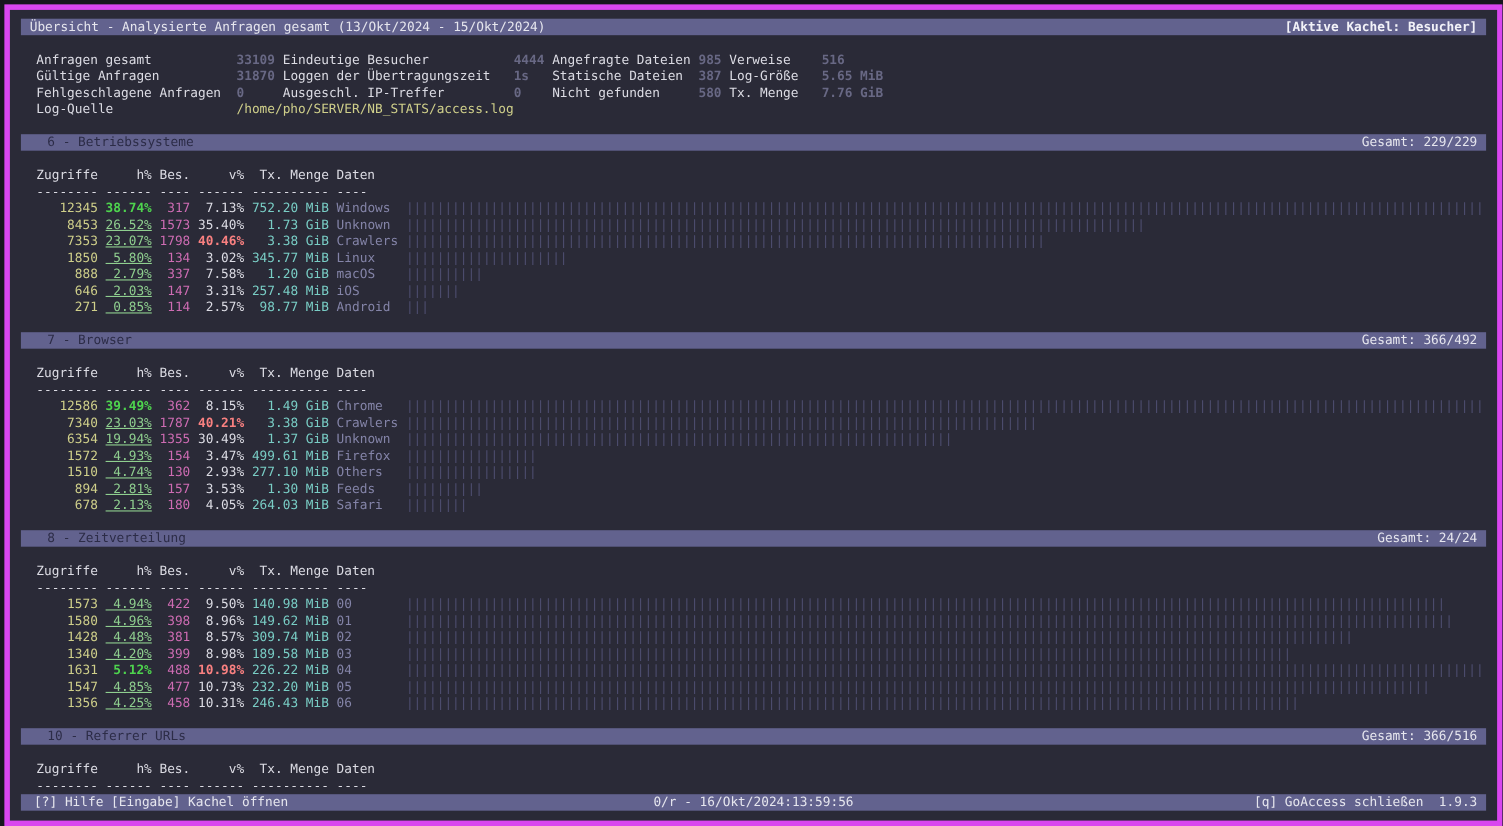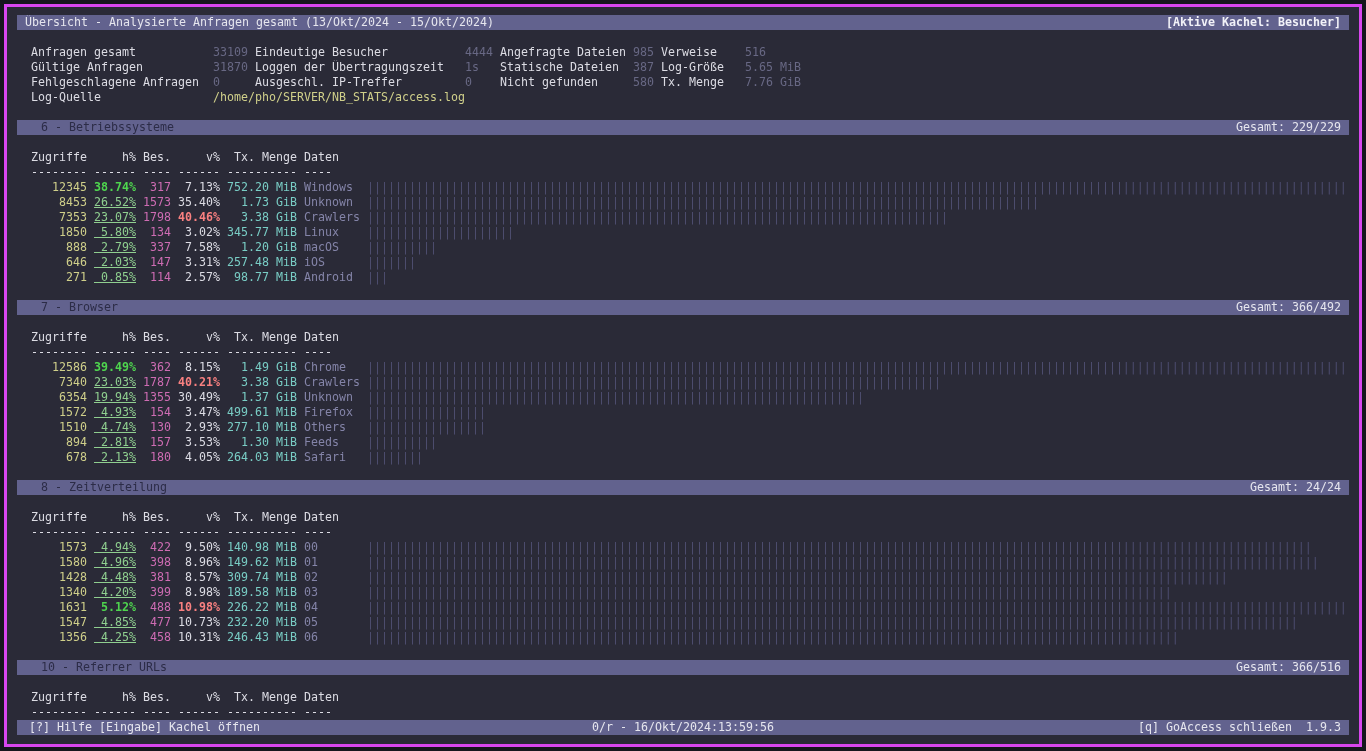--- a/index.html
+++ b/index.html
@@ -1,20 +1,20 @@
 <!DOCTYPE html>
 <html><head>
 <meta charset="utf-8">
 <style>
   html,body{margin:0;padding:0;background:#16161d;}
   .terminal{
     position:relative;
     width:1352px;height:737px;
     margin:4px;
-    border:3px solid #d946ef;
+    border:5px solid #d946ef;
     background:#2a2a37;
     overflow:hidden;
     font-family:"DejaVu Sans Mono","Liberation Mono",monospace;
     font-size:11.63px;
     color:#dcdce4;
   }
   .screen{padding:8px 10px 0 10px;}
   .line{height:15px;line-height:15px;white-space:pre;overflow:hidden;margin:0;}
   .blank{height:15px;}
   .bar{
@@ -28,21 +28,21 @@
   .titlebar .bar-left{color:#e6e6ee;}
   .titlebar .bar-right{color:#f2f2f8;font-weight:bold;text-align:right;}
   .panel-header .bar-left{color:#2c2c47;padding-left:24px;}
   .panel-header .bar-right{color:#e6e6ee;}
   .footerbar{position:relative;justify-content:space-between;}
   .footerbar .bar-left{color:#e6e6ee;padding-left:12px;}
   .footerbar .bar-center{color:#e6e6ee;position:absolute;left:0;right:0;text-align:center;}
   .footerbar .bar-right{color:#e6e6ee;}
   
   .lbl{color:#dcdce4;}
-  .val{color:#686884;}
+  .val{color:#686884;font-weight:bold;}
   .path{color:#cfcf8a;}
   .col-head{color:#dcdce4;}
   .hits{color:#cfcf8a;}
   .hpct{color:#8fcf8f;text-decoration:underline;}
   .hpct-max{color:#4ed44e;font-weight:bold;}
   .vis{color:#ce6cb3;margin-top:25px;}
   .vpct{color:#dcdce4;}
   .vpct-max{color:#f98080;font-weight:bold;}
   .tx{color:#79cdc5;margin-top:20px;}
   .dlabel{color:#8484a8;text-align:center;}

